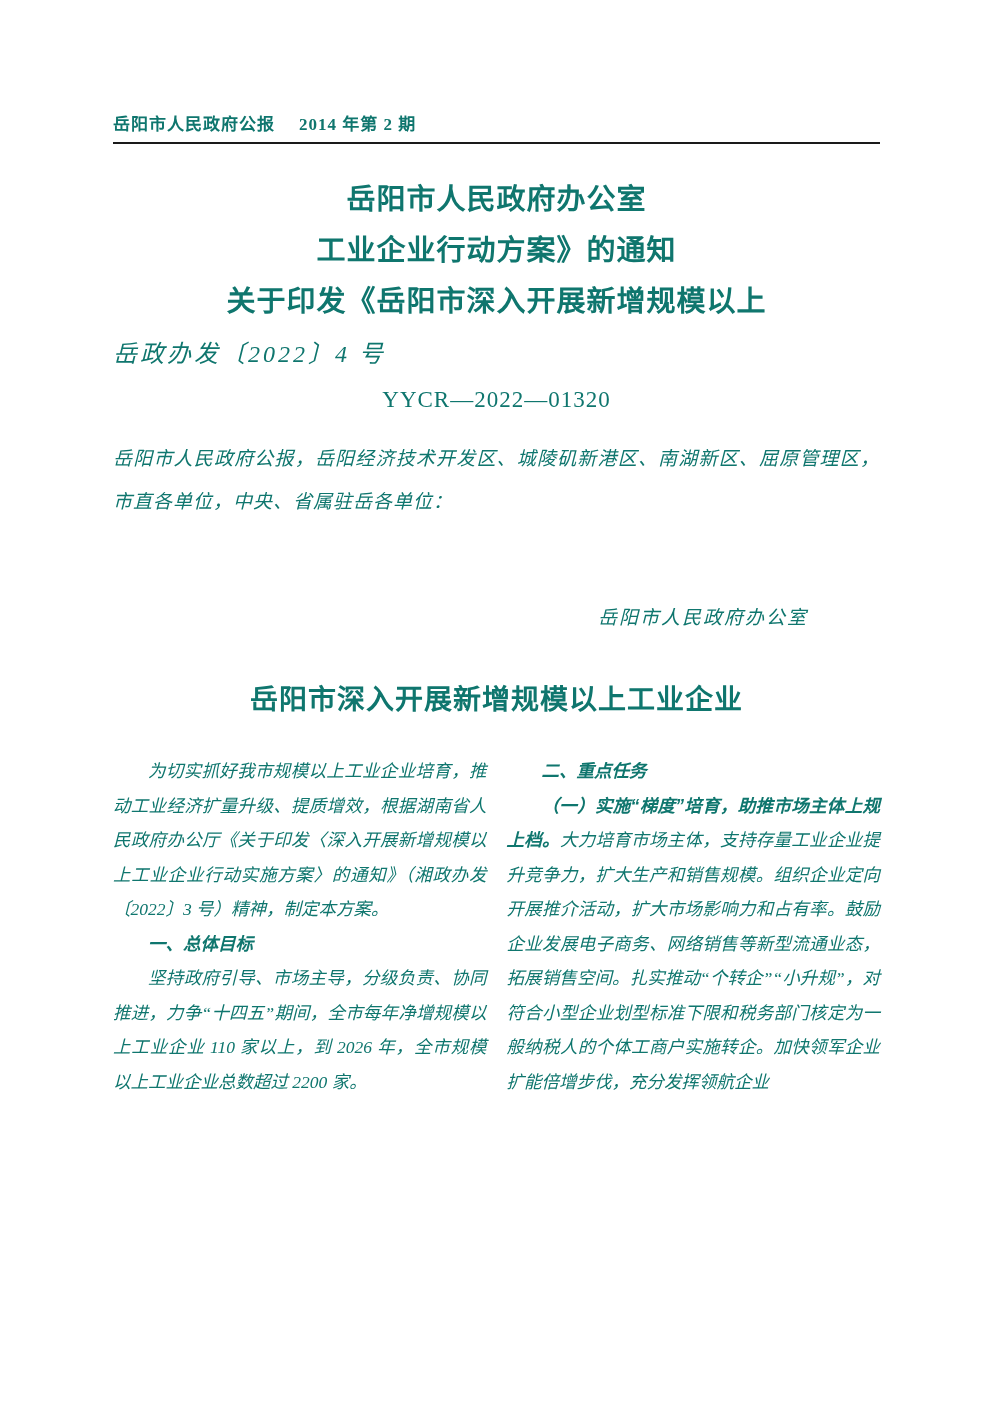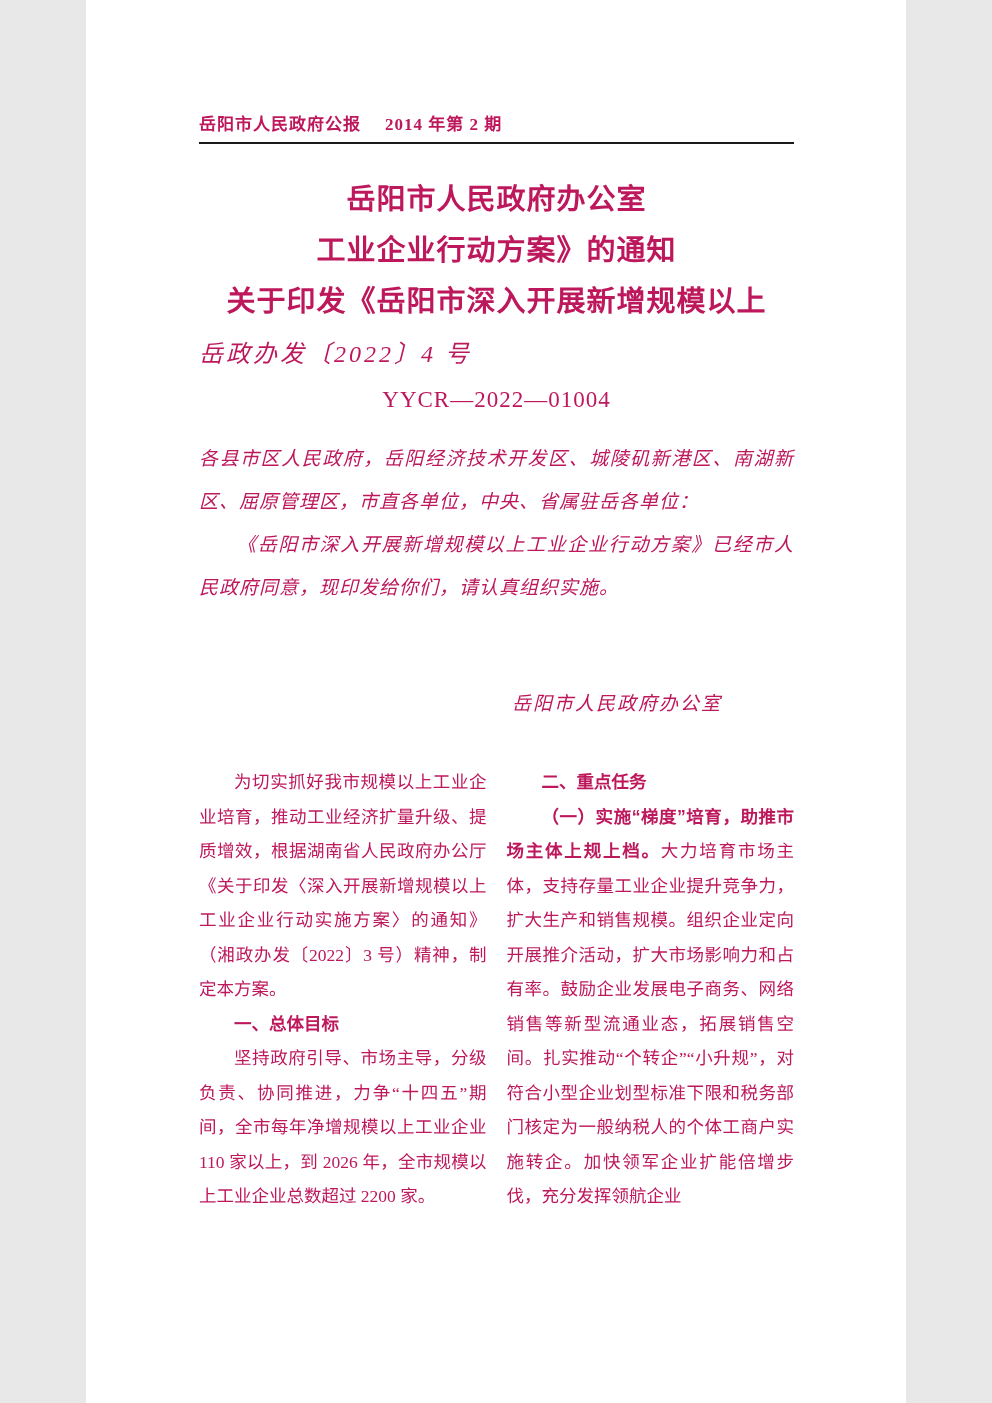--- a/index.html
+++ b/index.html
@@ -1,21 +1,21 @@
 <!DOCTYPE html>
 <html lang="zh-CN"><head>
 <meta charset="utf-8">
 <style>
   html,body{margin:0;padding:0;background:#e8e8e8;}
   .page{
     position:relative;
-    width:820px;height:1403px;
+    width:992px;height:1403px;
     margin:0 auto;
     background:#ffffff;
-    color:#be185d;
+    color:#0f766e;
     font-family:"Liberation Serif","DejaVu Serif",serif;
     box-sizing:border-box;
     padding:113px 112px 0 113px;
     overflow:hidden;
   }
   .masthead{
     display:flex;
     align-items:baseline;
     gap:24px;
     font-size:17px;
@@ -76,20 +76,21 @@
     font-size:28px;
     font-weight:bold;
     line-height:42px;
     letter-spacing:1px;
   }
   .plan-title span{display:block;}
   .columns{
     display:flex;
     gap:20px;
     margin-top:33px;
+    font-style:italic;
   }
   .col{
     flex:1;
     min-width:0;
     font-size:17.5px;
     line-height:34.5px;
     text-align:justify;
   }
   .col p{margin:0;}
   .sec-head{
@@ -125,32 +126,32 @@
   <div class="rule"></div>
 
   <h1 class="notice-title">
     <span class="tl">岳阳市人民政府办公室</span>
     <span class="tl">工业企业行动方案》的通知</span>
     <span class="tl">关于印发《岳阳市深入开展新增规模以上</span>
   </h1>
 
   <div class="doc-no kai">岳政办发〔2022〕4 号</div>
 
-  <div class="reg-no">YYCR—2022—01004</div>
+  <div class="reg-no">YYCR—2022—01320</div>
 
   <div class="letter kai">
-    <p>各县市区人民政府，岳阳经济技术开发区、城陵矶新港区、南湖新区、屈原管理区，市直各单位，中央、省属驻岳各单位：</p>
-    <p class="indent">《岳阳市深入开展新增规模以上工业企业行动方案》已经市人民政府同意，现印发给你们，请认真组织实施。</p>
+    <p>岳阳市人民政府公报，岳阳经济技术开发区、城陵矶新港区、南湖新区、屈原管理区，市直各单位，中央、省属驻岳各单位：</p>
   </div>
 
   <div class="signature kai">
     <div>岳阳市人民政府办公室</div>
   </div>
 
   <h2 class="plan-title">
+    <span>岳阳市深入开展新增规模以上工业企业</span>
   </h2>
 
   <div class="columns">
 
     <div class="col">
       <p class="indent">为切实抓好我市规模以上工业企业培育，推动工业经济扩量升级、提质增效，根据湖南省人民政府办公厅《关于印发〈深入开展新增规模以上工业企业行动实施方案〉的通知》（湘政办发〔2022〕3 号）精神，制定本方案。</p>
       <div class="sec-head">一、总体目标</div>
       <p class="indent">坚持政府引导、市场主导，分级负责、协同推进，力争“十四五”期间，全市每年净增规模以上工业企业 110 家以上，到 2026 年，全市规模以上工业企业总数超过 2200 家。</p>
     </div>
 

